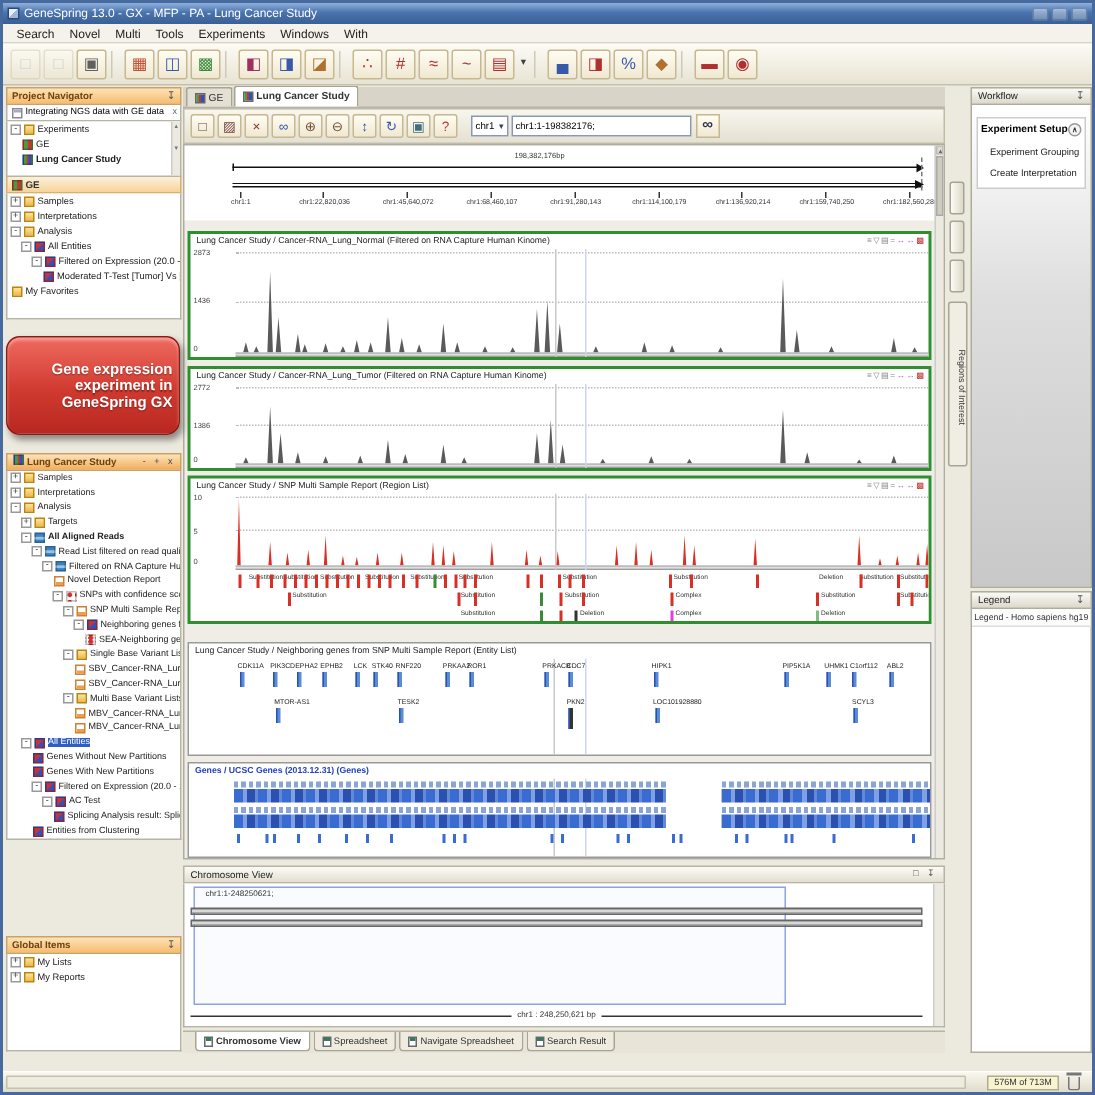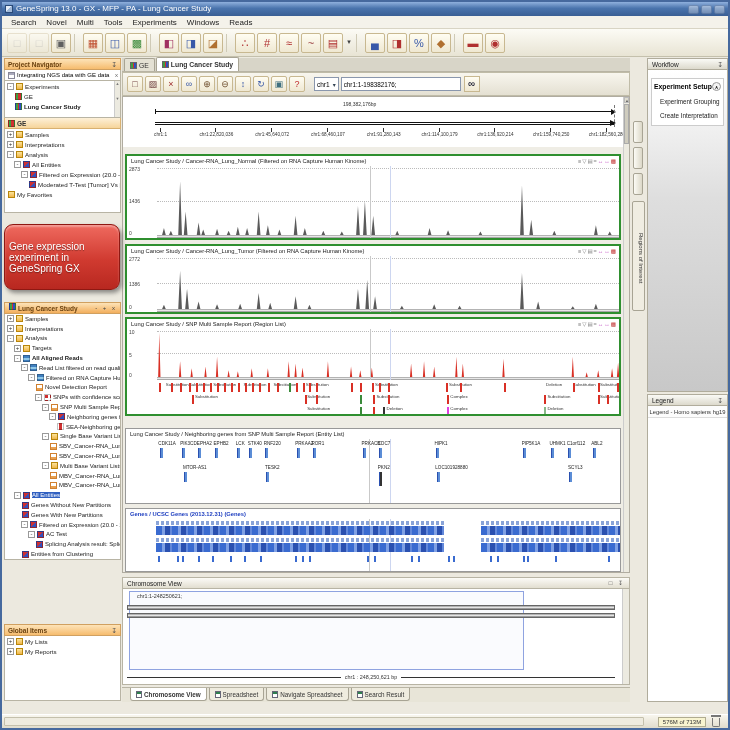--- a/index.html
+++ b/index.html
@@ -34,21 +34,21 @@
 .i-report{background:#fff;border-color:#d08030;box-shadow:inset 0 -2px 0 #e8a050}
 .i-snp{background:radial-gradient(circle at 30% 30%,#d03030 30%,#fff 32%),#fff}
 .i-sea{background:radial-gradient(circle at 50% 25%,#d03030 35%,transparent 38%),radial-gradient(circle at 50% 75%,#d03030 35%,transparent 38%),#fff}
 .i-page{background:#fff;border-color:#889;box-shadow:inset 0 2px 0 #aab}
 
 .pn{position:absolute;left:2px;top:56px;width:117px;height:156px}
 .banner{display:flex;align-items:center;height:11px;background:#fff;border:1px solid #b8b4a4;border-top:none;font-size:6px;padding:0 2px}
 .banner .x{margin-left:auto;color:#666;font-size:6px}
 .sect{height:11px;background:linear-gradient(#fdf0d8,#f6d49a);border:1px solid #d8b070;border-top:none;font-size:6.5px;font-weight:bold;display:flex;align-items:center;padding:0 2px;color:#333}
 .sbarv{position:absolute;right:0;top:0;bottom:0;width:6px;background:#eceae0;border-left:1px solid #ccc;font-size:4px;color:#777;text-align:center;line-height:5px}
-.callout{position:absolute;background:linear-gradient(#ef6a5f,#d03a30 55%,#b82820);border:1px solid #8f1812;border-radius:9px;box-shadow:2px 3px 4px rgba(60,60,60,.55), inset 0 2px 2px rgba(255,255,255,.35);color:#fff;font-size:10px;font-weight:normal;text-align:left;display:flex;align-items:center;justify-content:center;padding:4px;z-index:30;text-shadow:0 1px 1px rgba(0,0,0,.4)}
+.callout{position:absolute;background:linear-gradient(#ef6a5f,#d03a30 55%,#b82820);border:1px solid #8f1812;border-radius:9px;box-shadow:2px 3px 4px rgba(60,60,60,.55), inset 0 2px 2px rgba(255,255,255,.35);color:#fff;font-size:10px;font-weight:bold;text-align:right;display:flex;align-items:center;justify-content:center;padding:4px;z-index:30;text-shadow:0 1px 1px rgba(0,0,0,.4)}
 .study{position:absolute;left:2px;top:300px;width:117px;height:258px}
 .study .phead{background:linear-gradient(#fde3b8,#f2ae5c)}
 .pctl{margin-left:auto;font-weight:normal;font-size:6px;color:#444;letter-spacing:2px}
 .study .trow{height:9.8px;font-size:6px}
 .gitems{position:absolute;left:2px;top:622px;width:117px;height:78px}
 
 .main{position:absolute;left:120px;top:56px;width:508px;height:644px}
 .tabbar{height:14px;background:#d8d5c8;border-bottom:1px solid #b8b4a4;display:flex;align-items:flex-end;padding-left:2px}
 .tab{display:flex;align-items:center;height:13px;padding:0 5px;font-size:6.8px;background:#e4e1d4;border:1px solid #a8a494;border-bottom:none;border-radius:2px 2px 0 0;margin-right:1px;color:#333;cursor:pointer}
 .tab.tabon{background:#fff;font-weight:bold;height:14px}
@@ -150,21 +150,21 @@
   <div class="titlebar">
     <span class="appico"></span>
     <span>GeneSpring 13.0 - GX - MFP - PA - Lung Cancer Study</span>
     <span class="winbtns">
       <span class="wbtn"></span>
       <span class="wbtn"></span>
       <span class="wbtn"></span>
     </span>
   </div>
 
-  <div class="menubar" id="menubar"><span class="mitem">Search</span><span class="mitem">Novel</span><span class="mitem">Multi</span><span class="mitem">Tools</span><span class="mitem">Experiments</span><span class="mitem">Windows</span><span class="mitem">Reads</span></div>
+  <div class="menubar" id="menubar"><span class="mitem">Search</span><span class="mitem">Novel</span><span class="mitem">Multi</span><span class="mitem">Tools</span><span class="mitem">Experiments</span><span class="mitem">Windows</span><span class="mitem">With</span></div>
 
   <div class="toolbar" id="maintb">
       <span class="tbtn tdis" style="color: rgb(144, 144, 144);">□</span>
       <span class="tbtn tdis" style="color: rgb(144, 144, 144);">□</span>
       <span class="tbtn" style="color: rgb(96, 96, 96);">▣</span>
       <span class="tsep"></span>
       <span class="tbtn" style="color: rgb(192, 80, 48);">▦</span>
       <span class="tbtn" style="color: rgb(56, 88, 168);">◫</span>
       <span class="tbtn" style="color: rgb(58, 138, 58);">▩</span>
       <span class="tsep"></span>

